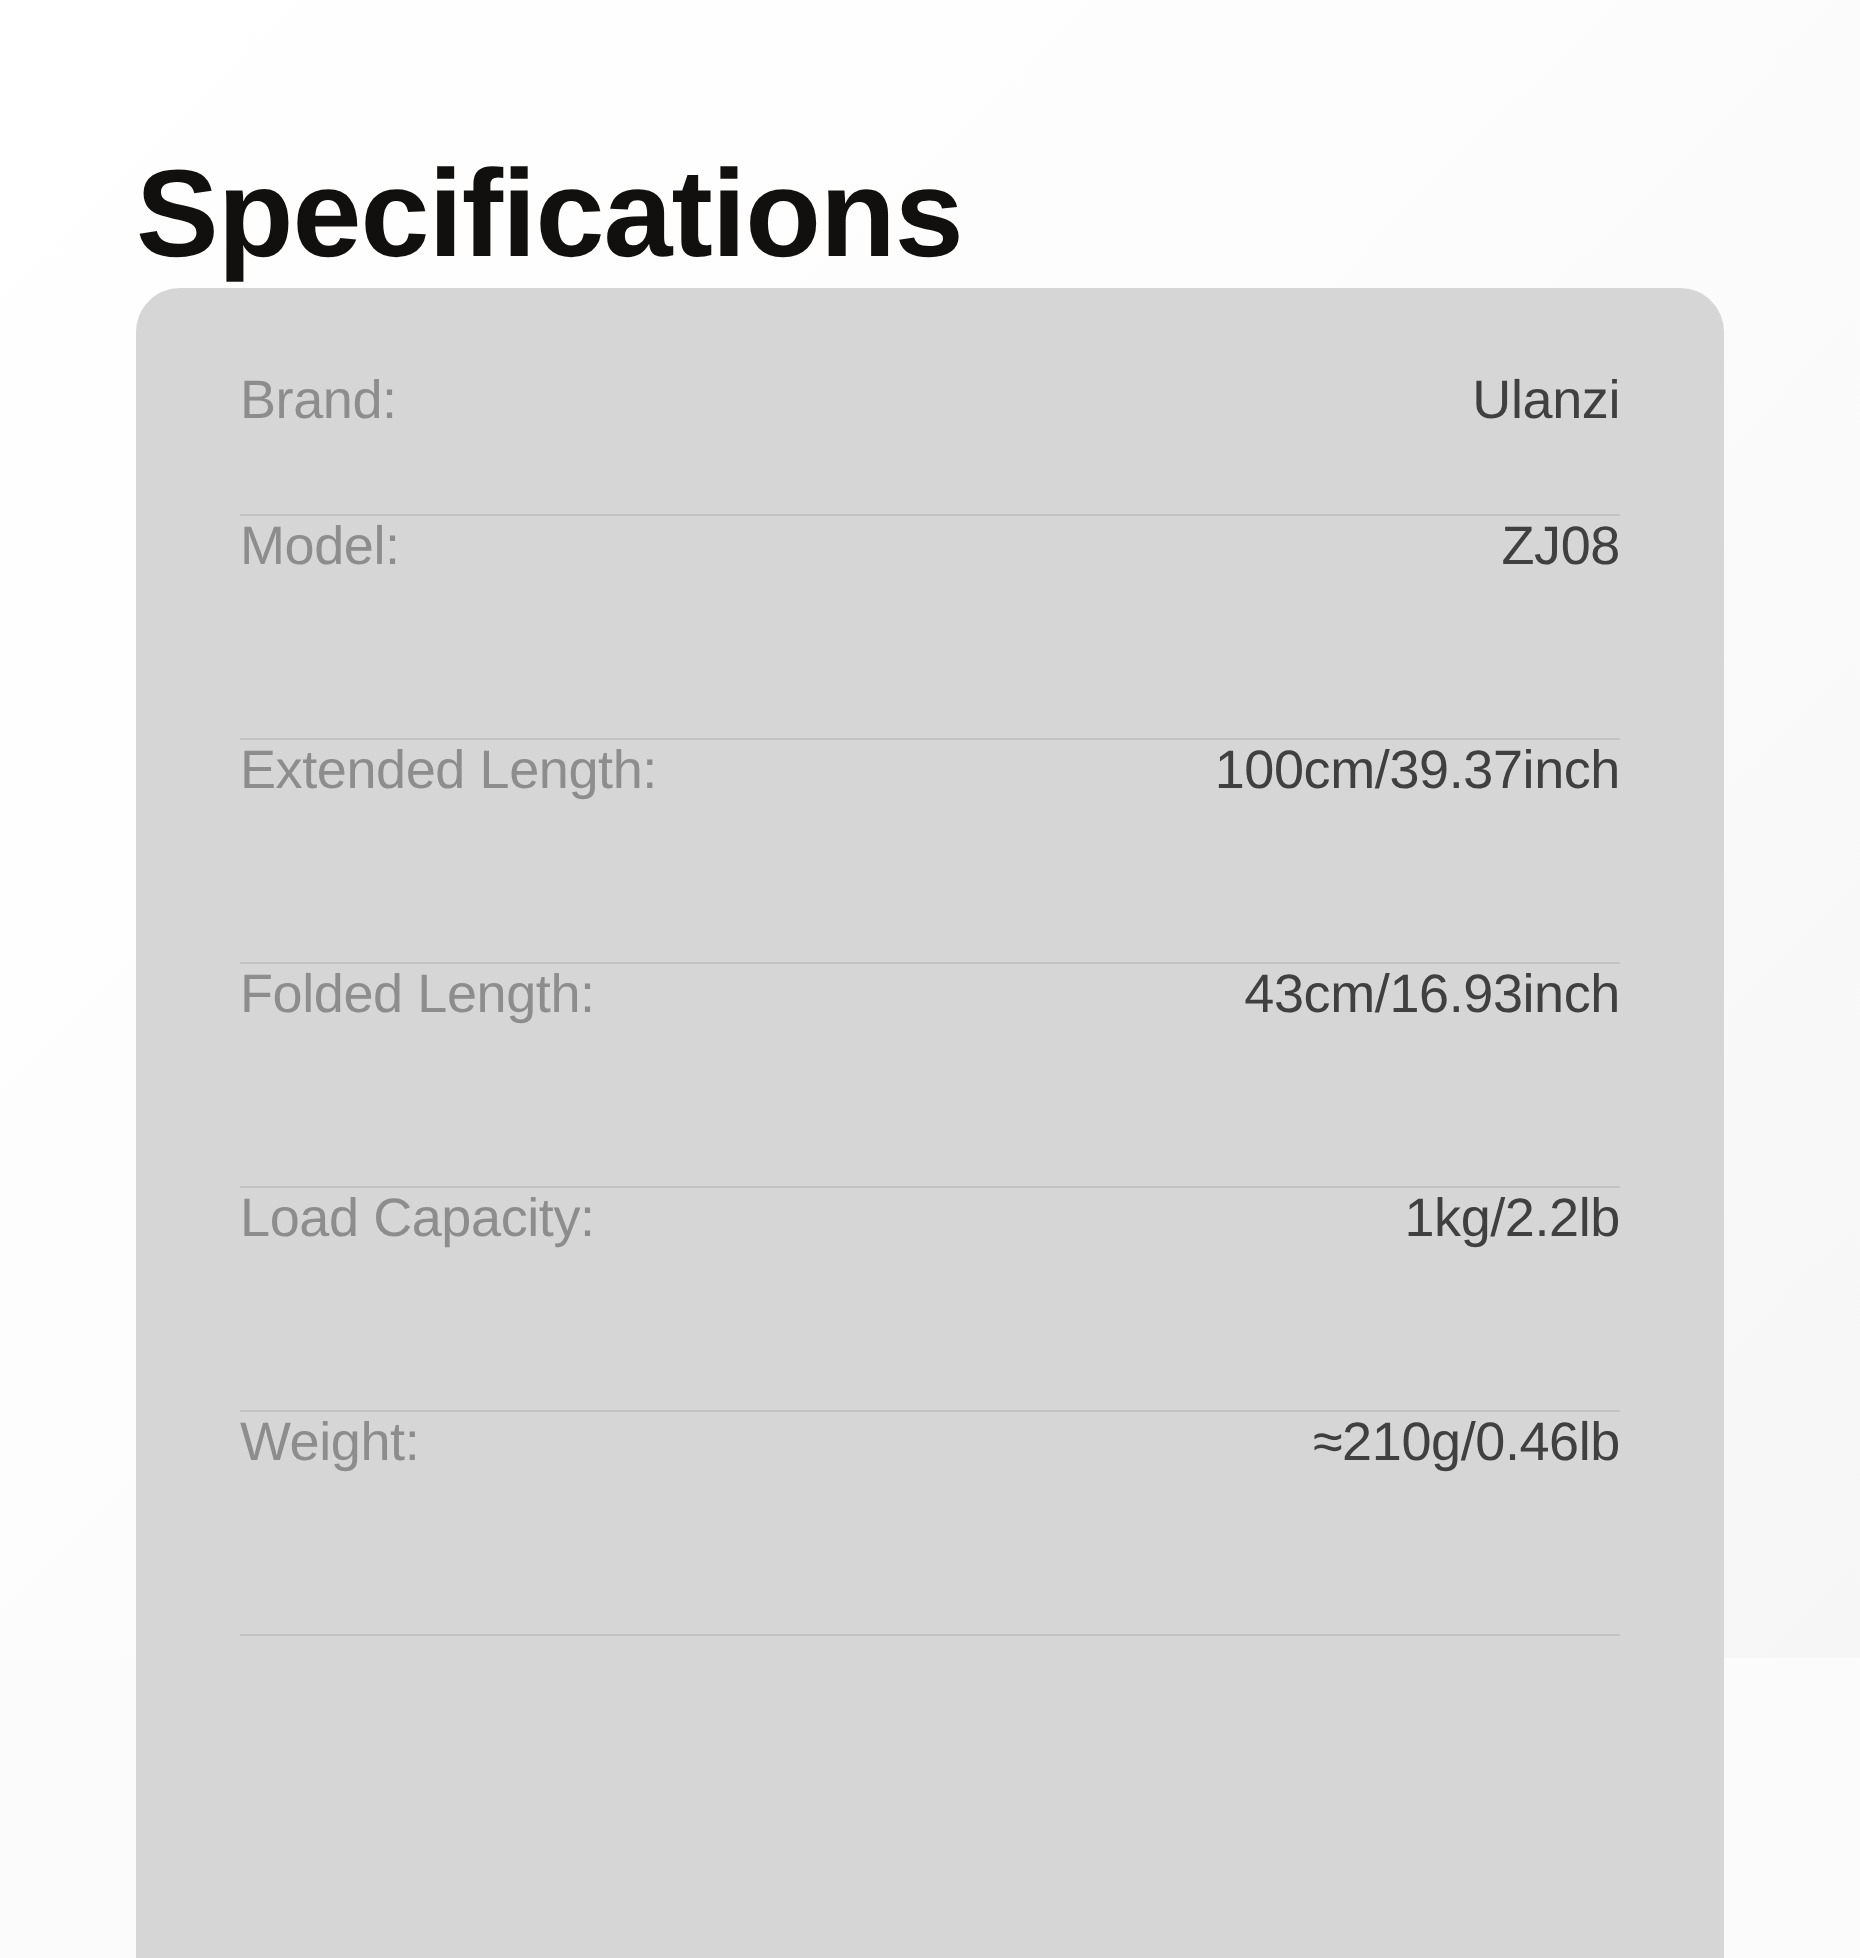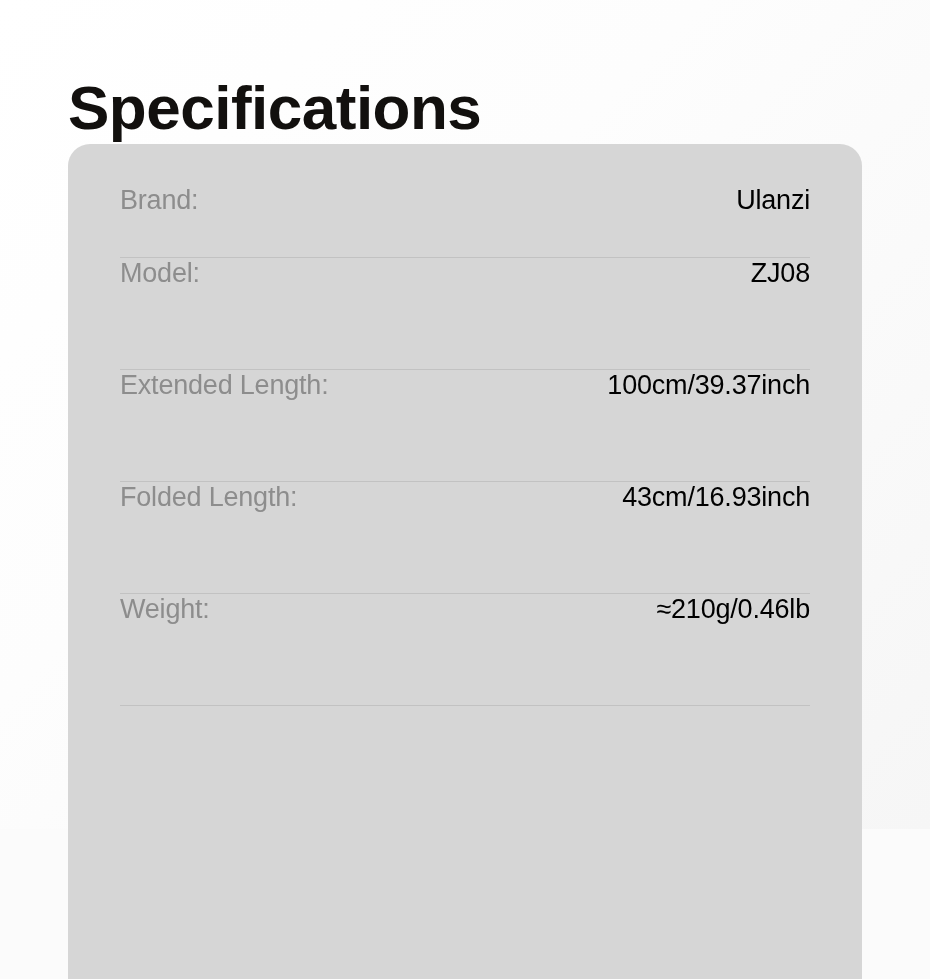--- a/index.html
+++ b/index.html
@@ -58,21 +58,21 @@
   }
   .spec-label {
     font-size: 27px;
     color: #8d8d8d;
     font-weight: 500;
     letter-spacing: -0.2px;
     white-space: nowrap;
   }
   .spec-value {
     font-size: 27px;
-    color: #000000;
+    color: #404040;
     font-weight: 500;
     letter-spacing: -0.2px;
     text-align: right;
     white-space: nowrap;
   }
 </style>
 </head>
 <body>
 
 <div class="page">
@@ -95,20 +95,24 @@
     <div class="spec-row">
       <span class="spec-label">Extended Length:</span>
       <span class="spec-value">100cm/39.37inch</span>
     </div>
 
     <div class="spec-row">
       <span class="spec-label">Folded Length:</span>
       <span class="spec-value">43cm/16.93inch</span>
     </div>
 
+    <div class="spec-row">
+      <span class="spec-label">Load Capacity:</span>
+      <span class="spec-value">1kg/2.2lb</span>
+    </div>
 
     <div class="spec-row">
       <span class="spec-label">Weight:</span>
       <span class="spec-value">≈210g/0.46lb</span>
     </div>
 
   </div>
 </div>
 
 </body></html>

